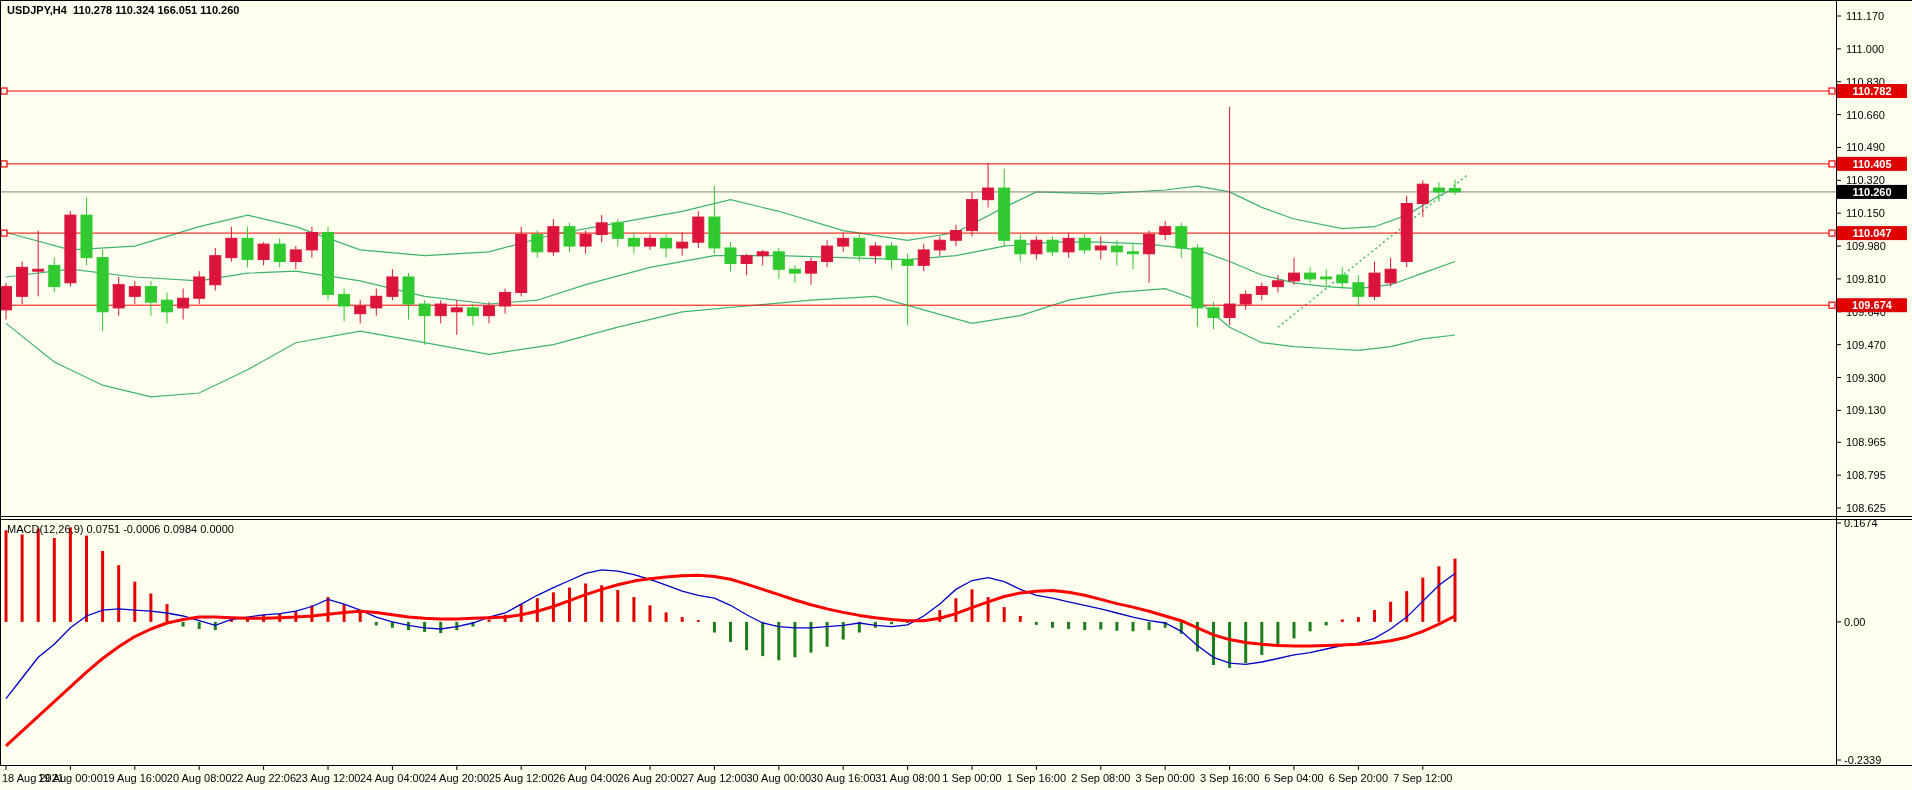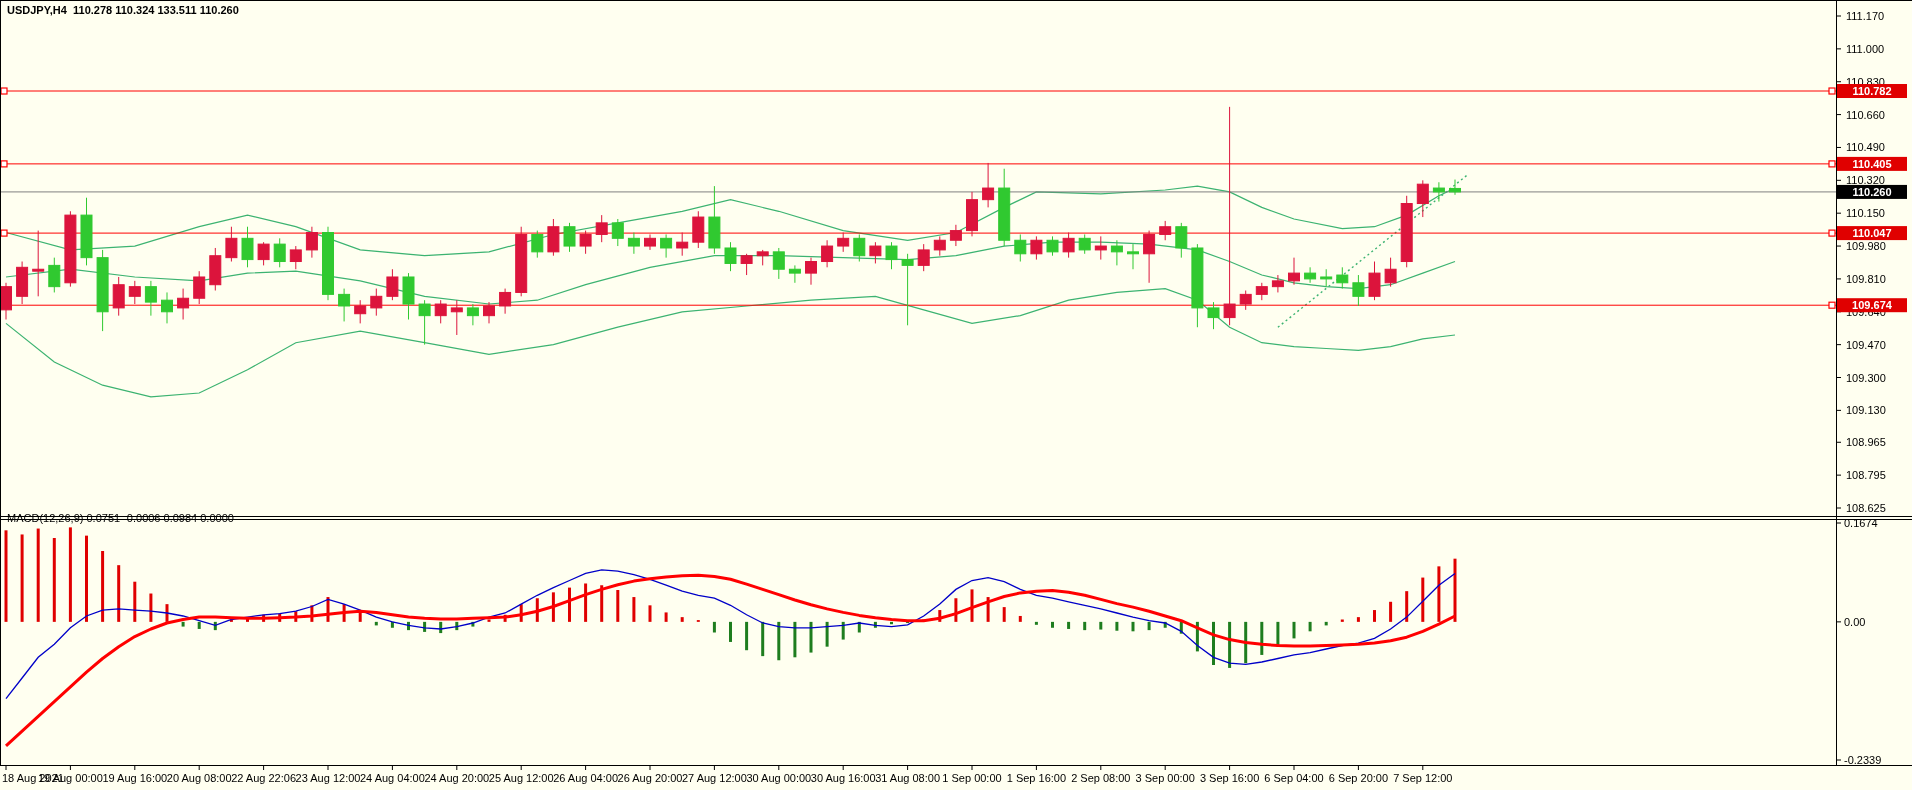--- a/index.html
+++ b/index.html
@@ -1,21 +1,21 @@
 <!DOCTYPE html>
 <html><head>
 <meta charset="utf-8">
 <style>
   html,body{margin:0;padding:0;background:#d4d0c8;}
   #stage{position:relative;width:1912px;height:790px;background:#fffff0;overflow:hidden;
          font-family:"Liberation Sans",sans-serif;}
   #chart-root,svg{position:absolute;left:0;top:0;}
   .overlay-label{position:absolute;color:#000;font-size:11px;white-space:pre;pointer-events:none;}
   #symbol-title{left:7px;top:4px;font-weight:bold;}
-  #macd-title{left:7px;top:512px;font-weight:normal;}
+  #macd-title{left:7px;top:523px;font-weight:normal;}
   text{font-family:"Liberation Sans",sans-serif;}
 </style>
 </head>
 <body>
 
 <div id="stage">
   <div id="chart-root">
       <svg width="1912" height="790" viewBox="0 0 1912 790">
         <rect x="0" y="0" width="1912" height="790" fill="#fffff0"></rect>
         <g>
@@ -607,15 +607,15 @@
           <text x="1229.6000000000001" y="782" font-size="11px" fill="#000000" text-anchor="middle">3 Sep 16:00</text>
           <line x1="1294" y1="766" x2="1294" y2="770" stroke="#000000"></line>
           <text x="1294" y="782" font-size="11px" fill="#000000" text-anchor="middle">6 Sep 04:00</text>
           <line x1="1358.4" y1="766" x2="1358.4" y2="770" stroke="#000000"></line>
           <text x="1358.4" y="782" font-size="11px" fill="#000000" text-anchor="middle">6 Sep 20:00</text>
           <line x1="1422.8000000000002" y1="766" x2="1422.8000000000002" y2="770" stroke="#000000"></line>
           <text x="1422.8000000000002" y="782" font-size="11px" fill="#000000" text-anchor="middle">7 Sep 12:00</text>
         </g>
       </svg>
     </div>
-  <div id="symbol-title" class="overlay-label">USDJPY,H4  110.278 110.324 133.511 110.260</div>
+  <div id="symbol-title" class="overlay-label">USDJPY,H4  110.278 110.324 166.051 110.260</div>
   <div id="macd-title" class="overlay-label">MACD(12,26,9) 0.0751 -0.0006 0.0984 0.0000</div>
 </div>
 
 </body></html>

